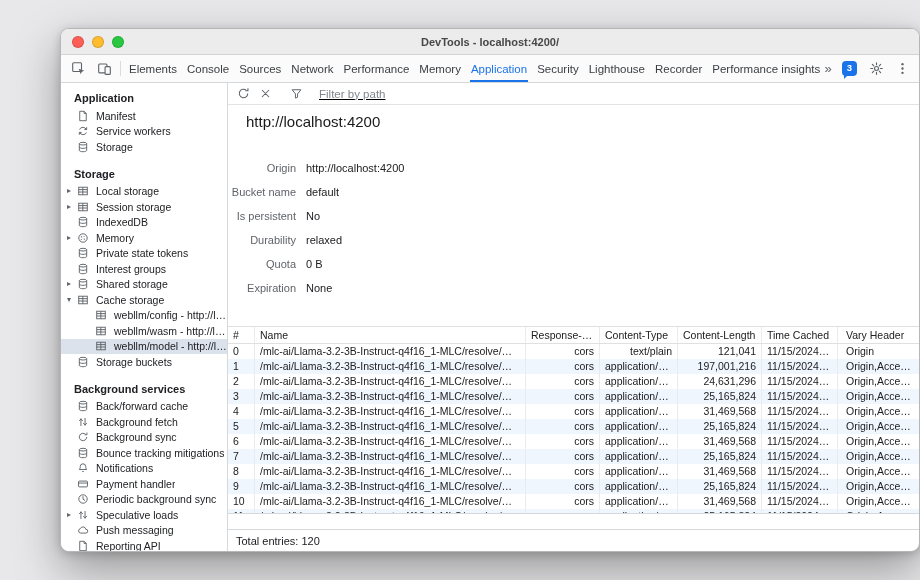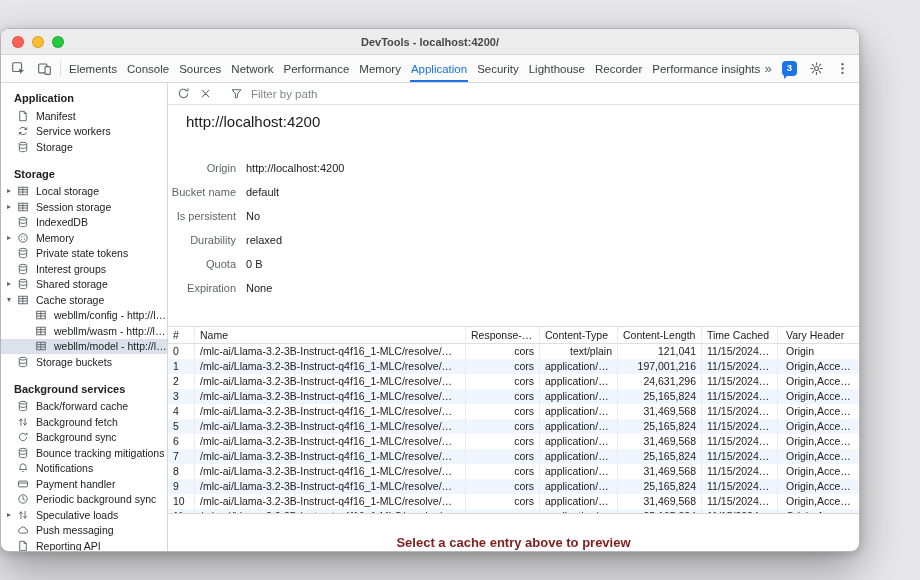--- a/index.html
+++ b/index.html
@@ -1,18 +1,18 @@
 <!DOCTYPE html>
 <html><head>
 <meta charset="utf-8">
 <style>
   * { margin:0; padding:0; box-sizing:border-box; }
   html,body { width:920px; height:580px; }
   body { background:#e8e8ea; font-family:"Liberation Sans", sans-serif; overflow:hidden; }
-  .desktop { width:920px; height:580px; display:flex; align-items:center; justify-content:flex-start; }
+  .desktop { width:920px; height:580px; display:flex; align-items:center; justify-content:flex-end; }
   .window { width:860px; height:524px; background:#fff; border-radius:9px; overflow:hidden;
             border:1px solid #b6b6b8; box-shadow:0 18px 46px rgba(0,0,0,.35), 0 2px 10px rgba(0,0,0,.18);
             display:flex; flex-direction:column; }
 
   
   .titlebar { height:26px; background:#ececec; border-bottom:1px solid #d4d4d4; position:relative;
               display:flex; align-items:center; flex:0 0 auto; }
   .lights { position:absolute; left:11px; top:0; bottom:0; display:flex; align-items:center; gap:8px; }
   .light { width:12px; height:12px; border-radius:50%; border:0.5px solid rgba(0,0,0,.15); }
   .light.red{background:#ff5f57;} .light.yellow{background:#febc2e;} .light.green{background:#28c840;}
@@ -52,21 +52,21 @@
   .side-item .lbl { margin-left:5px; overflow:hidden; text-overflow:ellipsis; }
   .side-item.child { padding-left:20px; }
   .side-item.selected { background:#dbe2ec; }
 
   
   .main { flex:1 1 auto; min-width:0; display:flex; flex-direction:column; }
   .main-toolbar { height:22px; flex:0 0 auto; border-bottom:1px solid #e3e3e5; display:flex;
                   align-items:center; padding:0 5px; gap:2px; }
   .mt-btn { width:20px; height:18px; display:flex; align-items:center; justify-content:center; color:#5f6368; flex:0 0 auto; }
   .mt-btn svg { width:13px; height:13px; display:block; }
-  .filter-wrap { display:flex; align-items:center; gap:5px; flex:1 1 auto; min-width:0; }
+  .filter-wrap { display:flex; align-items:center; gap:13px; flex:1 1 auto; min-width:0;text-decoration:underline; }
   .filter-input { border:none; outline:none; background:transparent; font-size:11.5px; color:#202124;
                   flex:1 1 auto; min-width:0; font-family:"Liberation Sans", sans-serif; }
   .filter-input::placeholder { color:#80868b; }
 
   .main-content { flex:1 1 auto; min-height:0; display:flex; flex-direction:column; overflow:hidden;gap:20px; }
   .cache-title { font-size:15px; font-weight:400; color:#1a1a1a; padding:8px 0 2px 18px; }
   .meta { padding:4px 0 6px; }
   .meta-row { height:24px; display:flex; align-items:center; font-size:11px; }
   .meta-label { width:68px; flex:0 0 auto; text-align:right; color:#5f6368; }
   .meta-value { margin-left:10px; color:#202124; }
@@ -625,17 +625,20 @@
                   <span class="gcell c6">Origin,Access...</span>
                 </div>
               </div>
           </div>
 
           <div class="preview">
             <span>Select a cache entry above to preview</span>
           </div>
         </div>
 
+        <div class="statusbar">
+          <span>Total entries: 120</span>
+        </div>
       </main>
     </div>
 
   </div>
 </div>
 
 </body></html>

